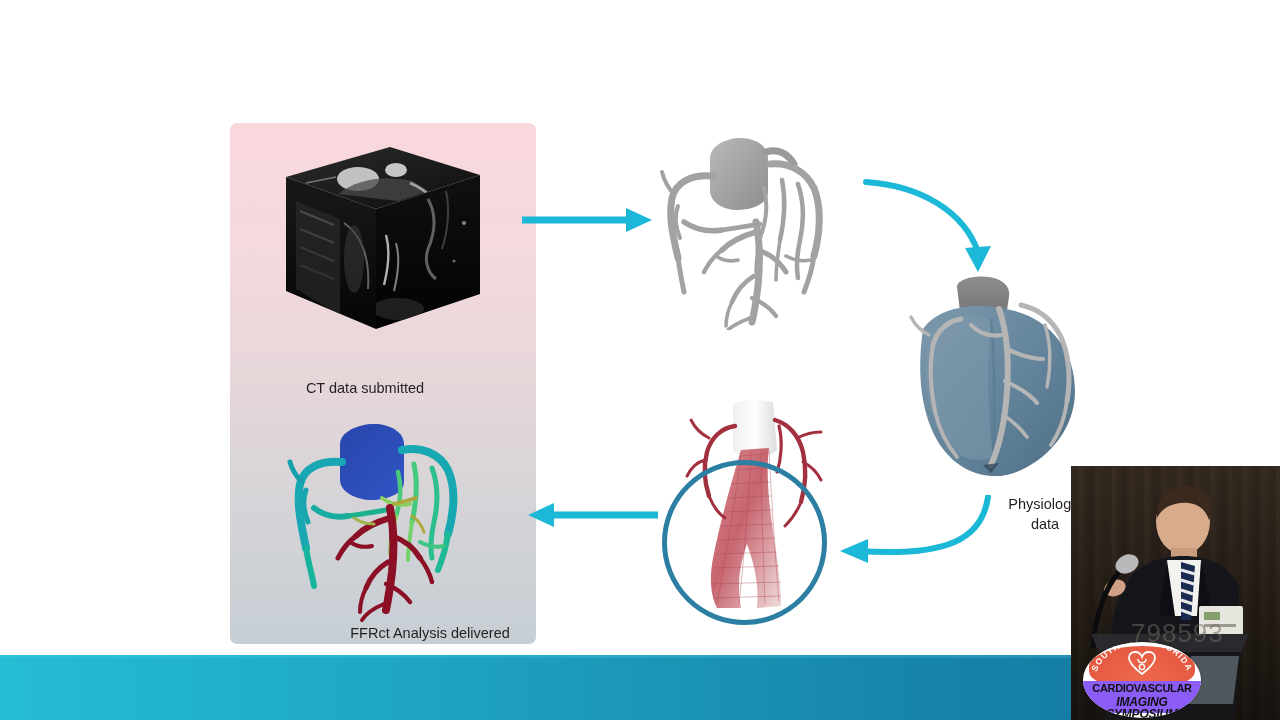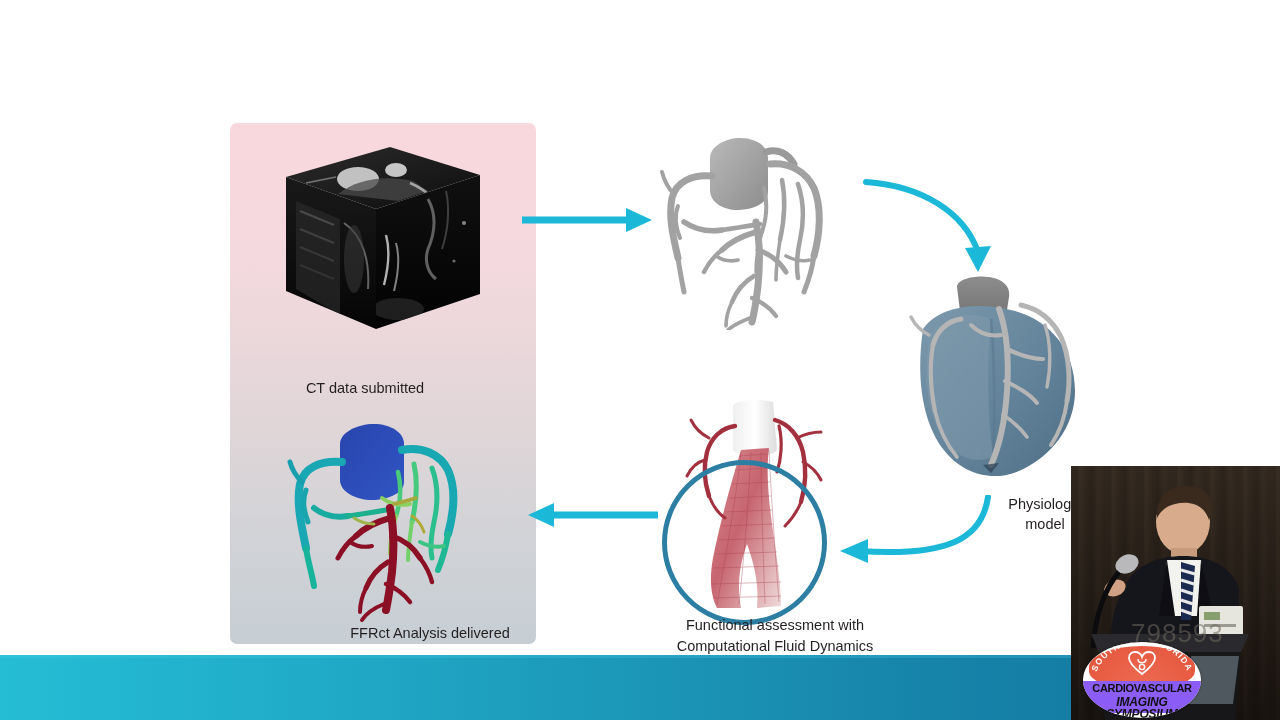--- a/index.html
+++ b/index.html
@@ -292,21 +292,21 @@
         <path d="M38 70 C34 92 36 116 40 136" stroke-width="4.2"></path>
         <path d="M34 60 C26 56 20 50 16 42" stroke-width="3.4"></path>
         <path d="M40 136 C44 154 52 170 62 182" stroke-width="3.6"></path>
       </g>
 
       <path d="M88 190 L96 198 L104 188" fill="#2f4355" opacity=".75"></path>
     </svg>
   </div>
   <div class="caption" style="left:965px;top:494px;width:160px;line-height:20px;">
     <span>Physiologic</span><br>
-    <span>model</span>
+    <span>data</span>
   </div>
 
   <div class="stage" style="left:655px;top:398px;width:190px;height:220px;">
     <svg width="190" height="220" viewBox="0 0 190 220">
       <defs>
         <linearGradient id="gStump" x1="0" y1="0" x2="1" y2="0">
           <stop offset="0" stop-color="#efefef"></stop>
             <stop offset=".5" stop-color="#ffffff"></stop>
           <stop offset="1" stop-color="#dcdcdc"></stop>
         </linearGradient>
@@ -339,24 +339,20 @@
         <path d="M54 98 C58 108 64 116 70 120" stroke-width="3"></path>
         <path d="M120 22 C134 26 144 38 148 54 C152 72 150 90 146 104" stroke-width="4.4"></path>
         <path d="M142 40 C150 36 158 34 166 34" stroke-width="3"></path>
         <path d="M148 64 C156 68 162 74 166 82" stroke-width="3"></path>
         <path d="M146 104 C142 114 136 122 130 128" stroke-width="3"></path>
         <path d="M124 28 C128 44 126 62 122 74" stroke-width="3.2"></path>
       </g>
     </svg>
   </div>
   <div class="ring"></div>
-  <div class="caption" style="left:620px;top:615px;width:310px;line-height:21px;">
-    <span>Functional assessment with</span><br>
-    <span>Computational Fluid Dynamics</span>
-  </div>
 
   <div class="arrow" style="left:520px;top:200px;width:140px;height:40px;">
     <svg width="140" height="40" viewBox="0 0 140 40">
       <path d="M2 20 L110 20" stroke="#1bb8d8" stroke-width="7"></path>
       <polygon points="106,8 132,20 106,32" fill="#1bb8d8"></polygon>
     </svg>
   </div>
 
   <div class="arrow" style="left:860px;top:168px;width:170px;height:110px;">
     <svg width="170" height="110" viewBox="0 0 170 110">

